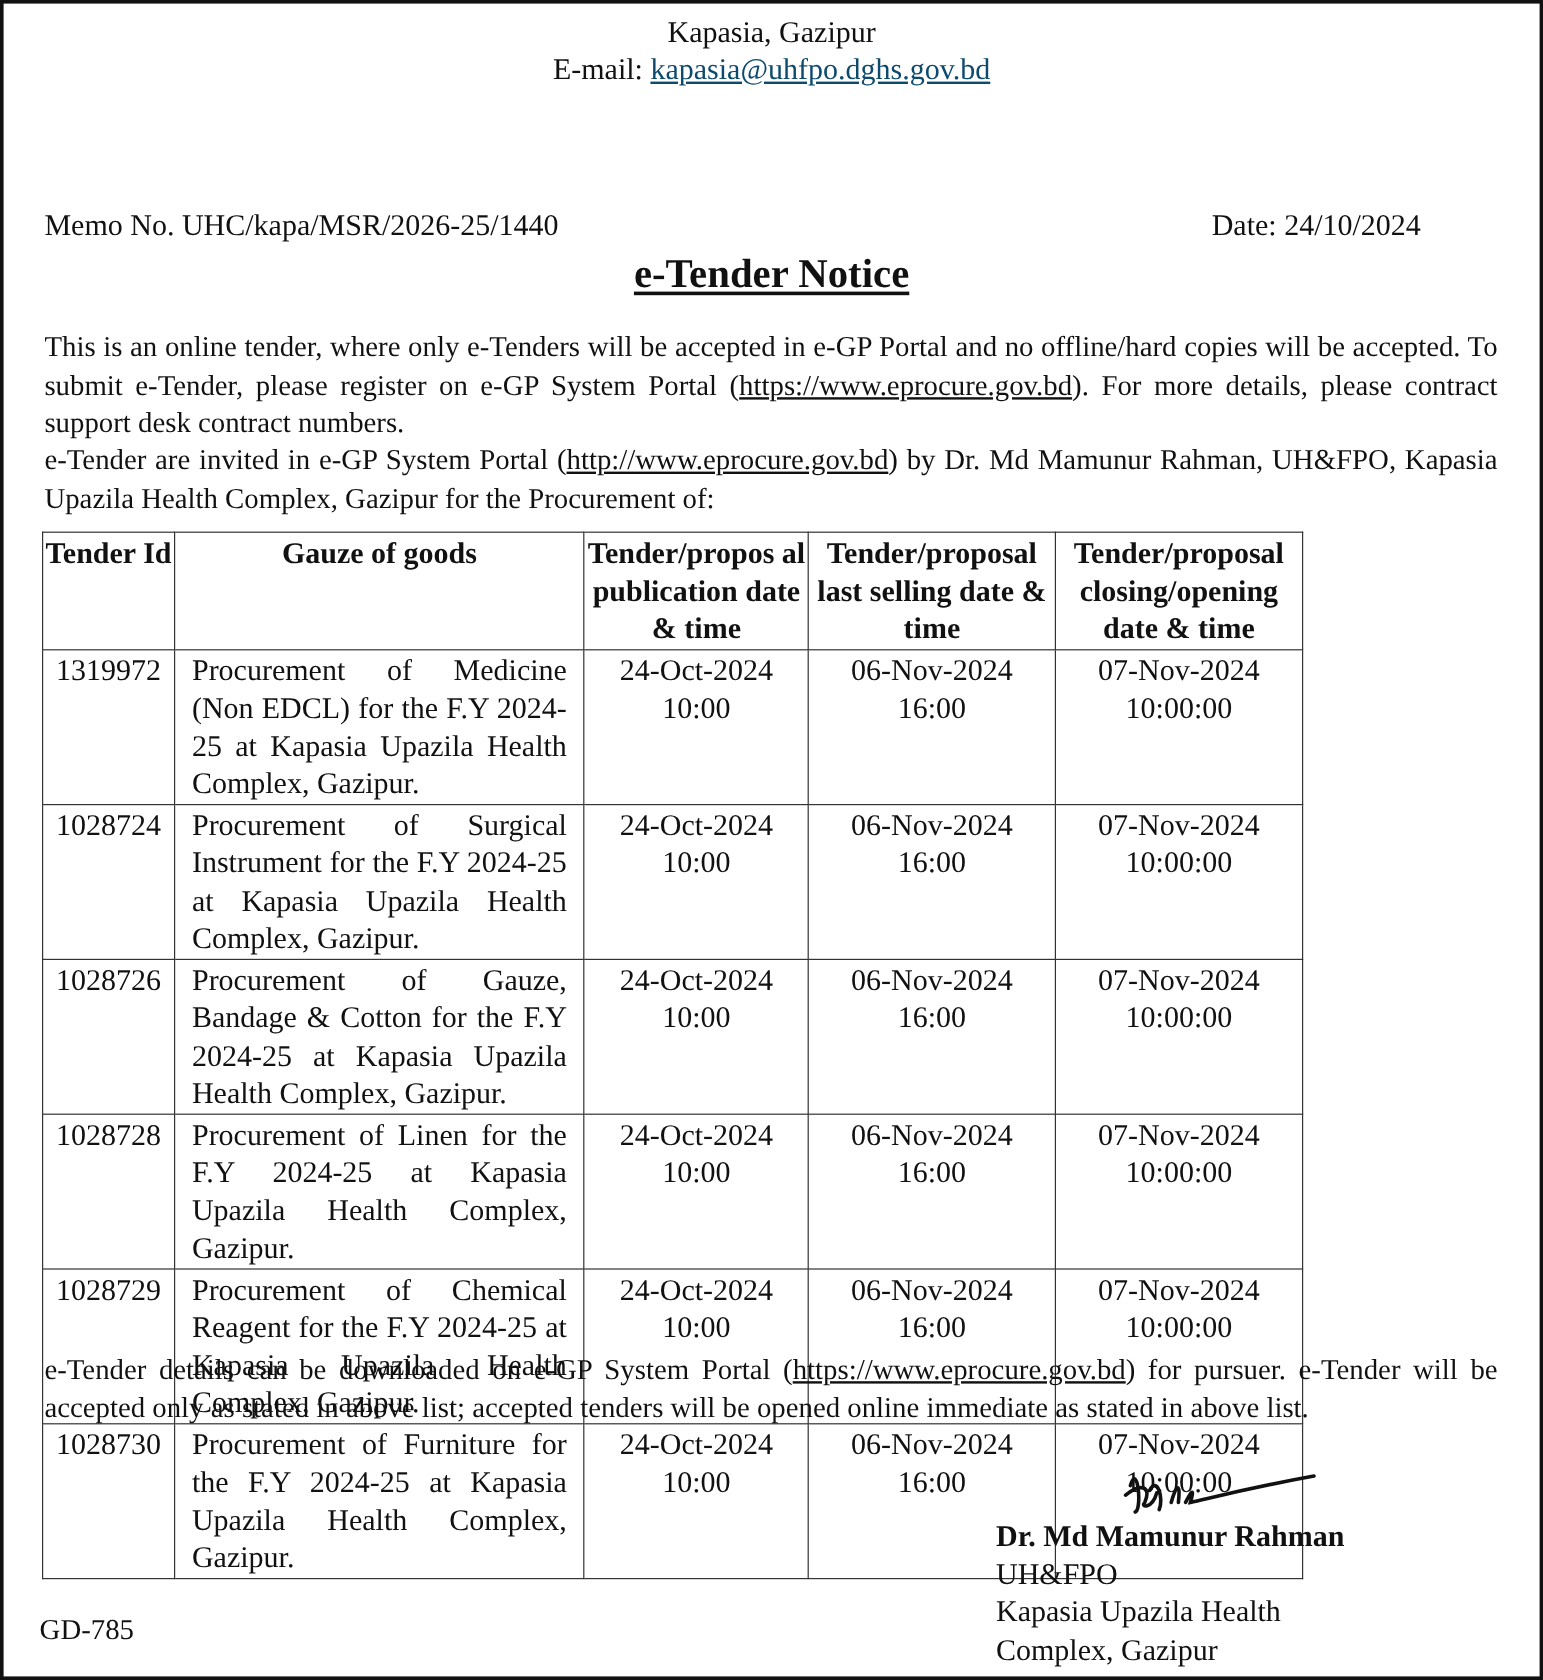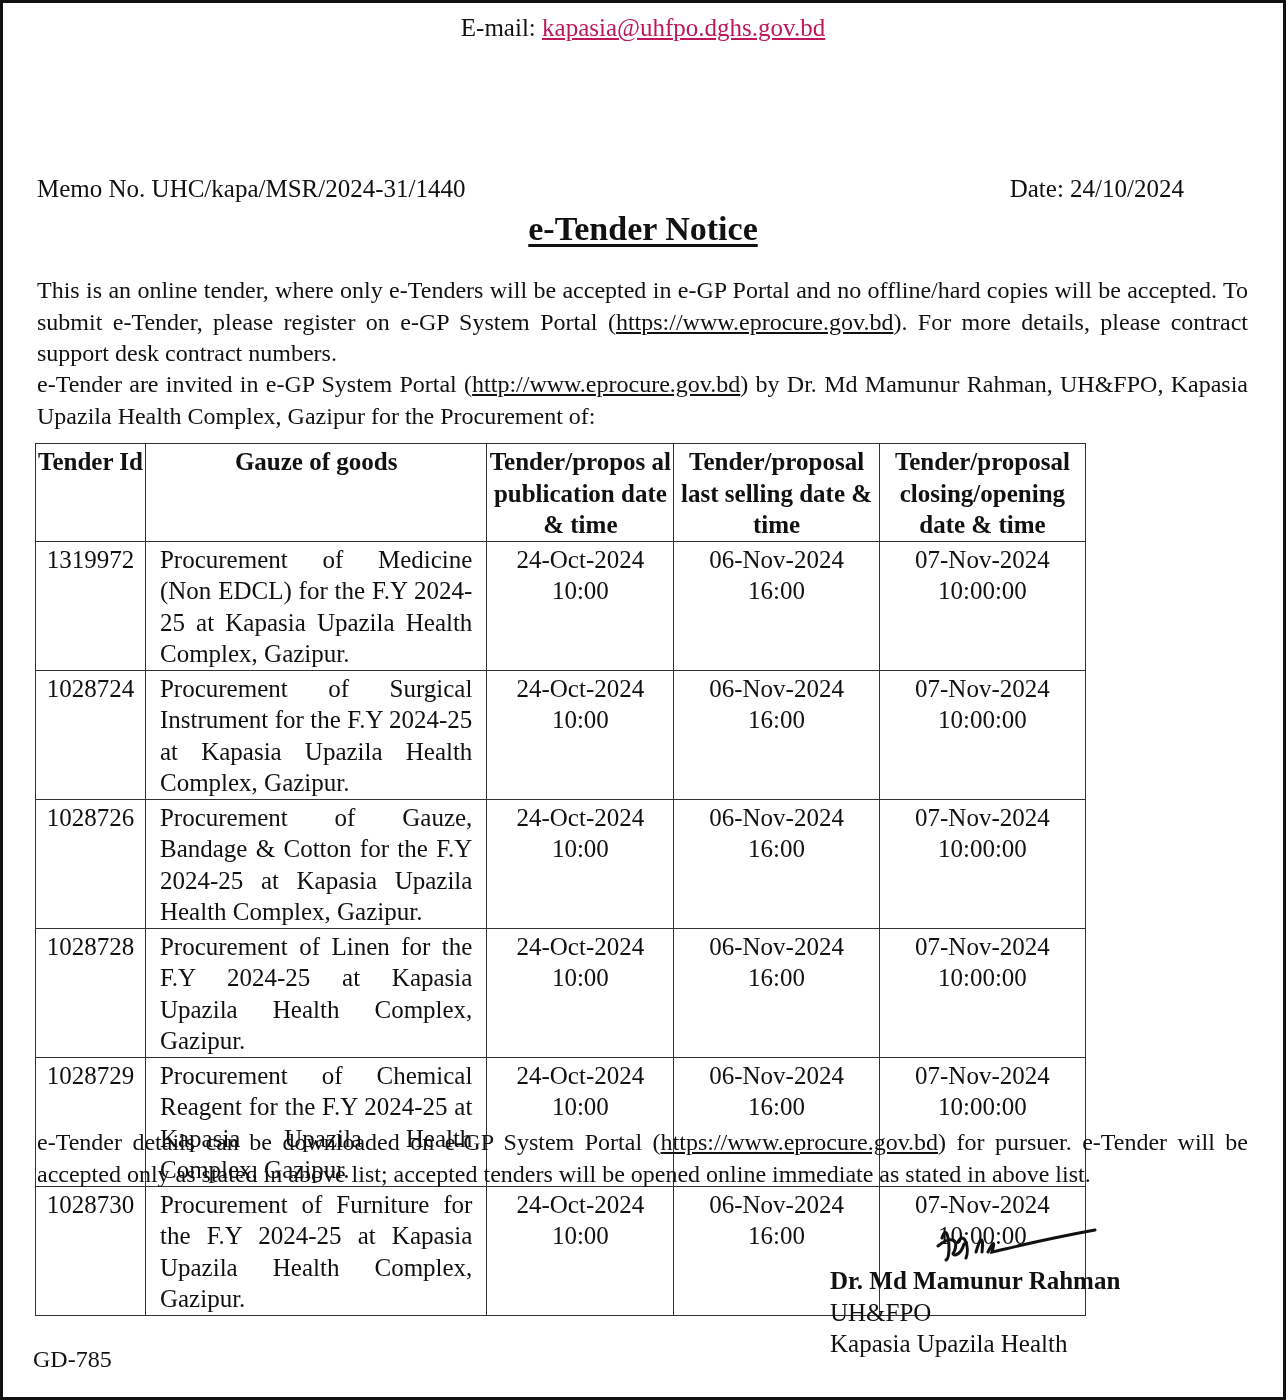--- a/index.html
+++ b/index.html
@@ -8,21 +8,21 @@
     font-family: "Liberation Serif", "DejaVu Serif", serif;
     color: #111111;
   }
   .frame {
     position: absolute; left: 0; top: 0; width: 1280px; height: 1394px;
     border: 3px solid #111111;
   }
   .header { position: absolute; left: 0; right: 0; top: 12px; text-align: center; }
   .gov-title { font-size: 29px; font-weight: bold; line-height: 38px; }
   .hline { font-size: 25px; line-height: 31px; }
-  .email-link { text-decoration: underline; color: #be185d; }
+  .email-link { text-decoration: underline; color: #0c4a6e; }
   .memo-row { position: absolute; left: 37px; right: 102px; top: 175px; font-size: 25px; display: flex; justify-content: space-between; }
   .notice-title {
     position: absolute; left: 0; right: 0; top: 210px; text-align: center;
     font-size: 34px; font-weight: bold;
   }
   .notice-title span { text-decoration: underline; text-underline-offset: 4px; }
   .para {
     position: absolute; left: 37px; width: 1211px;
     font-size: 24px; line-height: 31.5px; text-align: justify;
   }
@@ -52,27 +52,28 @@
   .signer { position: absolute; left: 830px; width: 380px; top: 1265px; text-align: left; font-size: 25px; line-height: 31.5px; }
   .signer-name { font-weight: bold; }
   .gd { position: absolute; left: 33px; top: 1346px; font-size: 24px; }
 </style>
 </head>
 <body>
 
 <div class="frame"></div>
 
 <div class="header">
+  <div class="hline">Kapasia, Gazipur</div>
   <div class="hline">
     <span>E-mail: </span><span class="email-link">kapasia@uhfpo.dghs.gov.bd</span>
   </div>
 </div>
 
 <div class="memo-row">
-  <span>Memo No. UHC/kapa/MSR/2024-31/1440</span>
+  <span>Memo No. UHC/kapa/MSR/2026-25/1440</span>
   <span>Date: 24/10/2024</span>
 </div>
 
 <div class="notice-title"><span>e-Tender Notice</span></div>
 
 <div class="para p1">
   <span>This is an online tender, where only e-Tenders will be accepted in e-GP Portal and no offline/hard copies will be accepted. To submit e-Tender, please register on e-GP System Portal (</span><span class="u">https://www.eprocure.gov.bd</span><span>). For more details, please contract support desk contract numbers.</span>
 </div>
 <div class="para p2">
   <span>e-Tender are invited in e-GP System Portal (</span><span class="u">http://www.eprocure.gov.bd</span><span>) by Dr. Md Mamunur Rahman, UH&amp;FPO, Kapasia Upazila Health Complex, Gazipur for the Procurement of:</span>
@@ -217,15 +218,16 @@
 </div>
 
 <svg class="signature" viewBox="0 0 170 60">
   <path d="M12 30 C18 10, 22 50, 16 52 M8 38 C20 28, 30 30, 24 44 C20 48, 30 50, 34 36 M28 34 C34 22, 40 40, 36 50 M46 44 C50 30, 54 26, 52 44 M58 44 C62 36, 66 30, 62 44 C80 40, 110 32, 165 22" fill="none" stroke="#111" stroke-width="3" stroke-linecap="round"></path>
 </svg>
 
 <div class="signer">
   <div class="signer-name">Dr. Md Mamunur Rahman</div>
   <div>UH&amp;FPO</div>
   <div>Kapasia Upazila Health</div>
+  <div>Complex, Gazipur</div>
 </div>
 
 <div class="gd">GD-785</div>
 
 </body></html>

